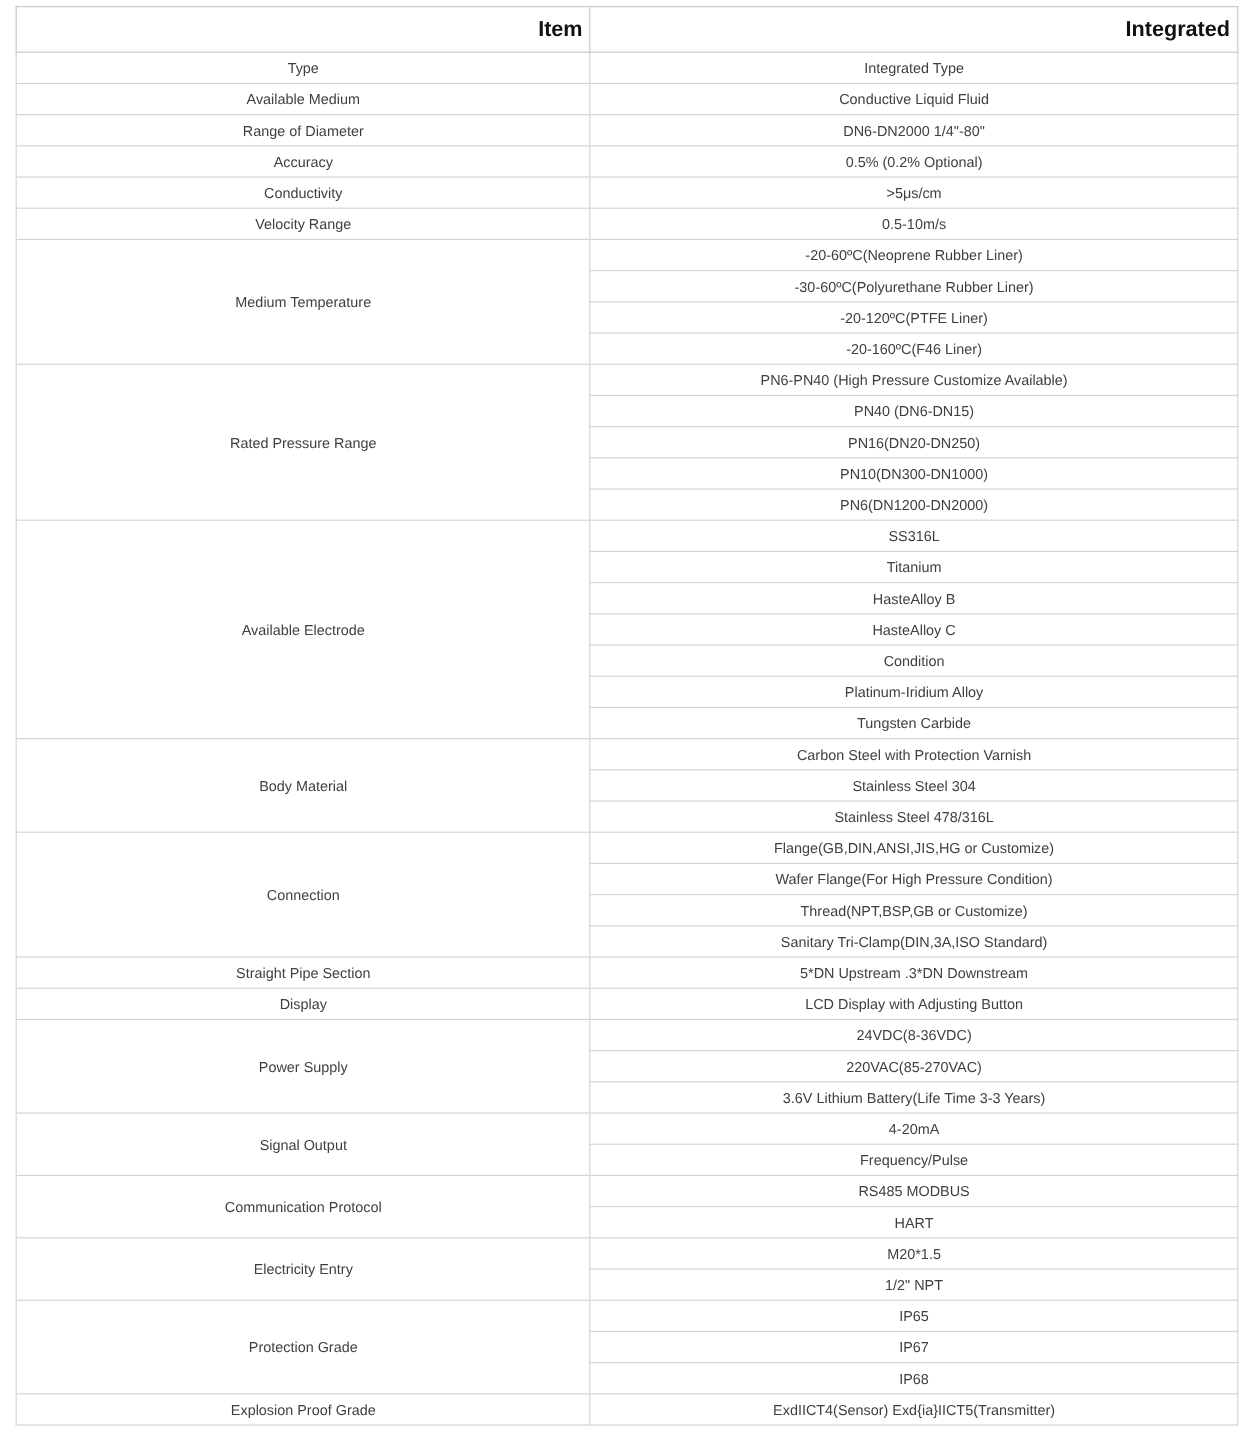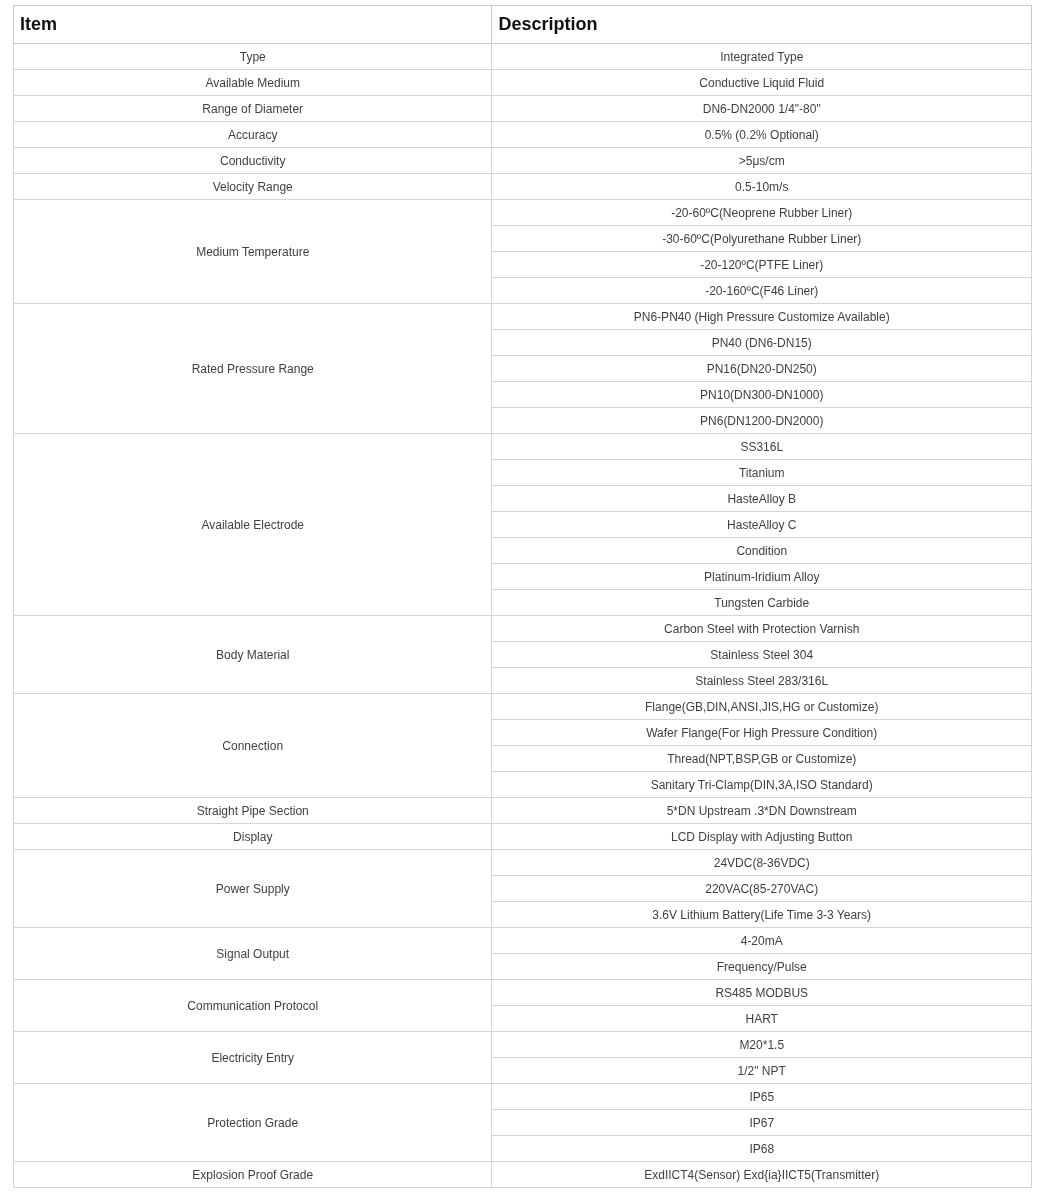--- a/index.html
+++ b/index.html
@@ -21,21 +21,21 @@
     table-layout: fixed;
   }
   table.spec-table col.col-item { width: 47%; }
   table.spec-table col.col-desc { width: 53%; }
   table.spec-table th {
     border: 1px solid #c9c9c9;
     height: 37px;
     font-size: 18px;
     font-weight: bold;
     color: #111111;
-    text-align: left;
+    text-align: right;
     vertical-align: middle;
     padding: 0 6px;
     background: #ffffff;
   }
   table.spec-table td {
     border: 1px solid #d5d5d5;
     height: 25px;
     font-size: 12px;
     font-weight: normal;
     color: #3f3f3f;
@@ -52,21 +52,21 @@
 
 <div class="page">
   <table class="spec-table">
     <colgroup>
       <col class="col-item">
       <col class="col-desc">
     </colgroup>
     <thead>
       <tr>
         <th>Item</th>
-        <th>Description</th>
+        <th>Integrated</th>
       </tr>
     </thead>
     <tbody>
         <tr>
           <td rowspan="1">Type</td>
           <td>Integrated Type</td>
         </tr>
         <tr>
           <td rowspan="1">Available Medium</td>
           <td>Conductive Liquid Fluid</td>
@@ -139,21 +139,21 @@
           <td>Tungsten Carbide</td>
         </tr>
         <tr>
           <td rowspan="3">Body Material</td>
           <td>Carbon Steel with Protection Varnish</td>
         </tr>
         <tr>
           <td>Stainless Steel 304</td>
         </tr>
         <tr>
-          <td>Stainless Steel 283/316L</td>
+          <td>Stainless Steel 478/316L</td>
         </tr>
         <tr>
           <td rowspan="4">Connection</td>
           <td>Flange(GB,DIN,ANSI,JIS,HG or Customize)</td>
         </tr>
         <tr>
           <td>Wafer Flange(For High Pressure Condition)</td>
         </tr>
         <tr>
           <td>Thread(NPT,BSP,GB or Customize)</td>

